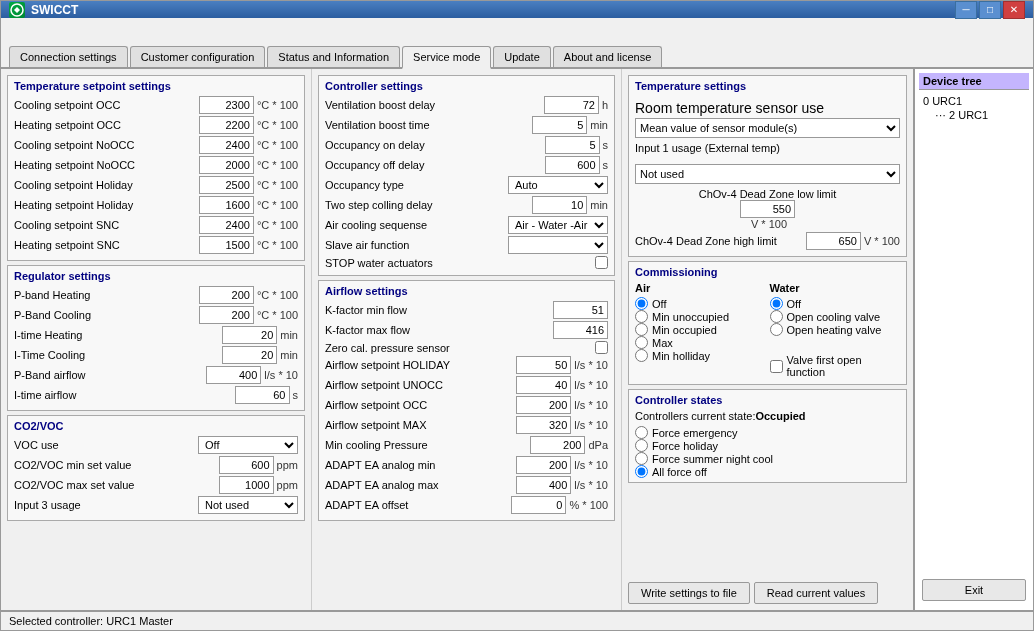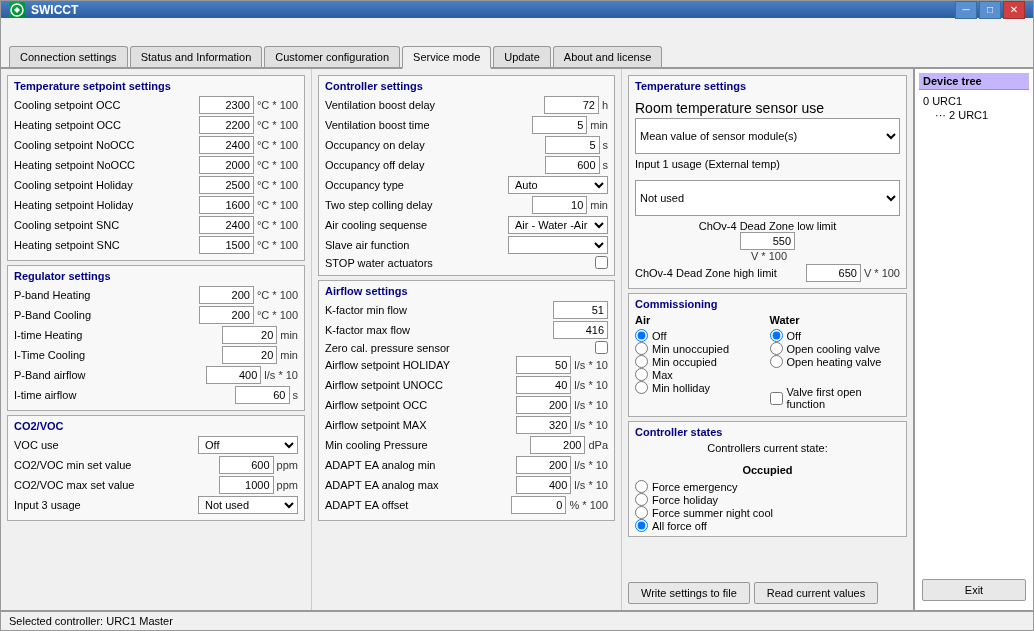--- a/index.html
+++ b/index.html
@@ -45,23 +45,23 @@
     
     .bottom-buttons { display: flex; gap: 4px; justify-content: flex-start; margin-top: 4px; }
     .action-btn { padding: 4px 12px; border: 1px solid #999; background: #e8e8e8; cursor: pointer; font-size: 11px; border-radius: 2px; }
     
     .exit-btn { padding: 4px 12px; border: 1px solid #999; background: #e8e8e8; cursor: pointer; font-size: 11px; border-radius: 2px; width: 100%; margin-top: 4px; }
     .radio-row { display: flex; align-items: center; gap: 4px; font-size: 11px; }
     .radio-row input[type=radio] { margin: 0; }
     
     .checkbox-row { display: flex; align-items: center; gap: 4px; font-size: 11px; margin-bottom: 2px; }
     .checkbox-row input[type=checkbox] { margin: 0; }
-    .dropdown-full { width: 100%; height: 36px; border: 1px solid #999; font-size: 11px; background: white; }
-    
-    .current-state-row { display: flex; align-items: center; gap: 10px; font-size: 11px; margin-bottom: 4px; flex-direction: column; }
+    .dropdown-full { width: 100%; height: 20px; border: 1px solid #999; font-size: 11px; background: white; }
+    
+    .current-state-row { display: flex; align-items: center; gap: 0; font-size: 11px; margin-bottom: 4px; }
     .state-value { font-weight: bold; }
   </style>
 </head>
 <body>
 
 <div class="window">
 
   <div class="title-bar">
     <div class="title-bar-left">
       <div class="title-icon">
@@ -74,22 +74,22 @@
     </div>
     <div class="title-controls">
       <button class="title-btn">─</button>
       <button class="title-btn">□</button>
       <button class="title-btn close">✕</button>
     </div>
   </div>
 
   <div class="tabs-bar">
     <div class="tab">Connection settings</div>
+    <div class="tab">Customer configuration</div>
     <div class="tab">Status and Information</div>
-    <div class="tab">Customer configuration</div>
     <div class="tab active">Service mode</div>
     <div class="tab">Update</div>
     <div class="tab">About and license</div>
   </div>
 
   <div class="main-content">
 
     <div class="left-panels">
 
       <div class="group-box">

